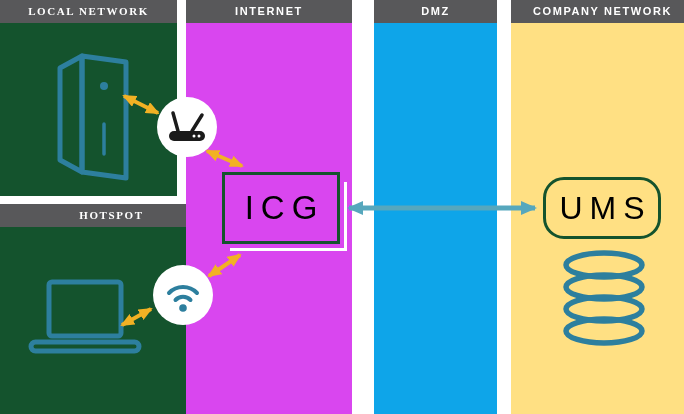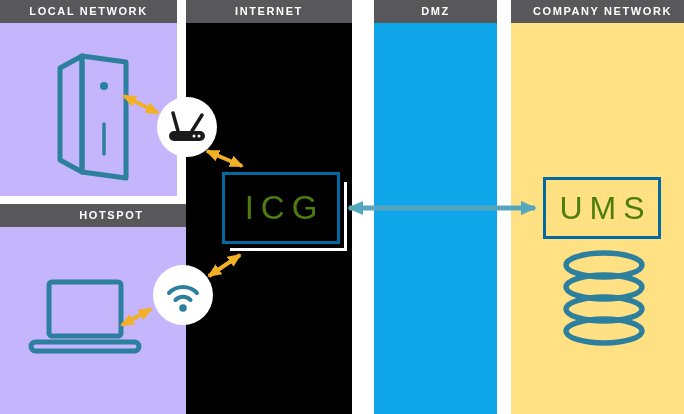--- a/index.html
+++ b/index.html
@@ -1,32 +1,32 @@
 <!DOCTYPE html>
 <html><head>
 <meta charset="utf-8">
 <style>
   html,body { margin:0; padding:0; background:#ffffff; }
   .canvas {
     position:relative; width:684px; height:414px; background:#ffffff;
     font-family:"Liberation Sans", sans-serif; overflow:hidden;
   }
   .panel { position:absolute; }
-  .panel-light   { background:#c4b5fd; }
-  .panel-teal    { background:#000000; }
+  .panel-light   { background:#14532d;font-family:Liberation Serif, serif; }
+  .panel-teal    { background:#d946ef; }
   .panel-gray    { background:#0ea5e9; }
   .panel-yellow  { background:#ffe083; }
   .panel-header {
     position:absolute; top:0; left:0; right:0; height:23px;
     background:#58585a; color:#ffffff;
     font-size:11px; font-weight:bold; letter-spacing:1.6px;
     text-align:center; line-height:23px;
   }
   .node-box {
-    position:absolute; border:3px solid #0369a1; color:#4d7c0f;
+    position:absolute; border:3px solid #14532d; color:#000000;
     display:flex; align-items:center; justify-content:center;
     font-size:33px; font-weight:400; letter-spacing:7px; padding-left:7px;
     box-sizing:border-box; z-index:2;
   }
   .node-box.shadowed::after {
     content:""; position:absolute; left:5px; top:7px; right:-10px; bottom:-10px;
     border-right:3px solid #ffffff; border-bottom:3px solid #ffffff;
     pointer-events:none;
   }
   .badge {
@@ -95,21 +95,21 @@
       <ellipse cx="46" cy="37" rx="38" ry="12"></ellipse>
       <ellipse cx="46" cy="59" rx="38" ry="12"></ellipse>
       <ellipse cx="46" cy="81" rx="38" ry="12"></ellipse>
     </g>
   </svg>
 
   <div class="node-box shadowed" style="left:222px; top:172px; width:118px; height:72px;">
     <span>ICG</span>
   </div>
 
-  <div class="node-box" style="left:543px; top:177px; width:118px; height:62px; font-size:32px;">
+  <div class="node-box" style="left:543px; top:177px; width:118px; height:62px; font-size:32px;border-radius:21px;">
     <span>UMS</span>
   </div>
 
   <div class="badge" style="left:157px; top:97px;">
     <svg width="42" height="36" viewBox="0 0 42 36">
       <rect x="3" y="22" width="36" height="10" rx="5" fill="#1b1b1b"></rect>
       <line x1="12" y1="22" x2="7" y2="4" stroke="#1b1b1b" stroke-width="3.5" stroke-linecap="round"></line>
       <line x1="26" y1="22" x2="36" y2="6" stroke="#1b1b1b" stroke-width="3.5" stroke-linecap="round"></line>
       <circle cx="28" cy="27" r="1.5" fill="#ffffff"></circle>
       <circle cx="33" cy="27" r="1.5" fill="#ffffff"></circle>

